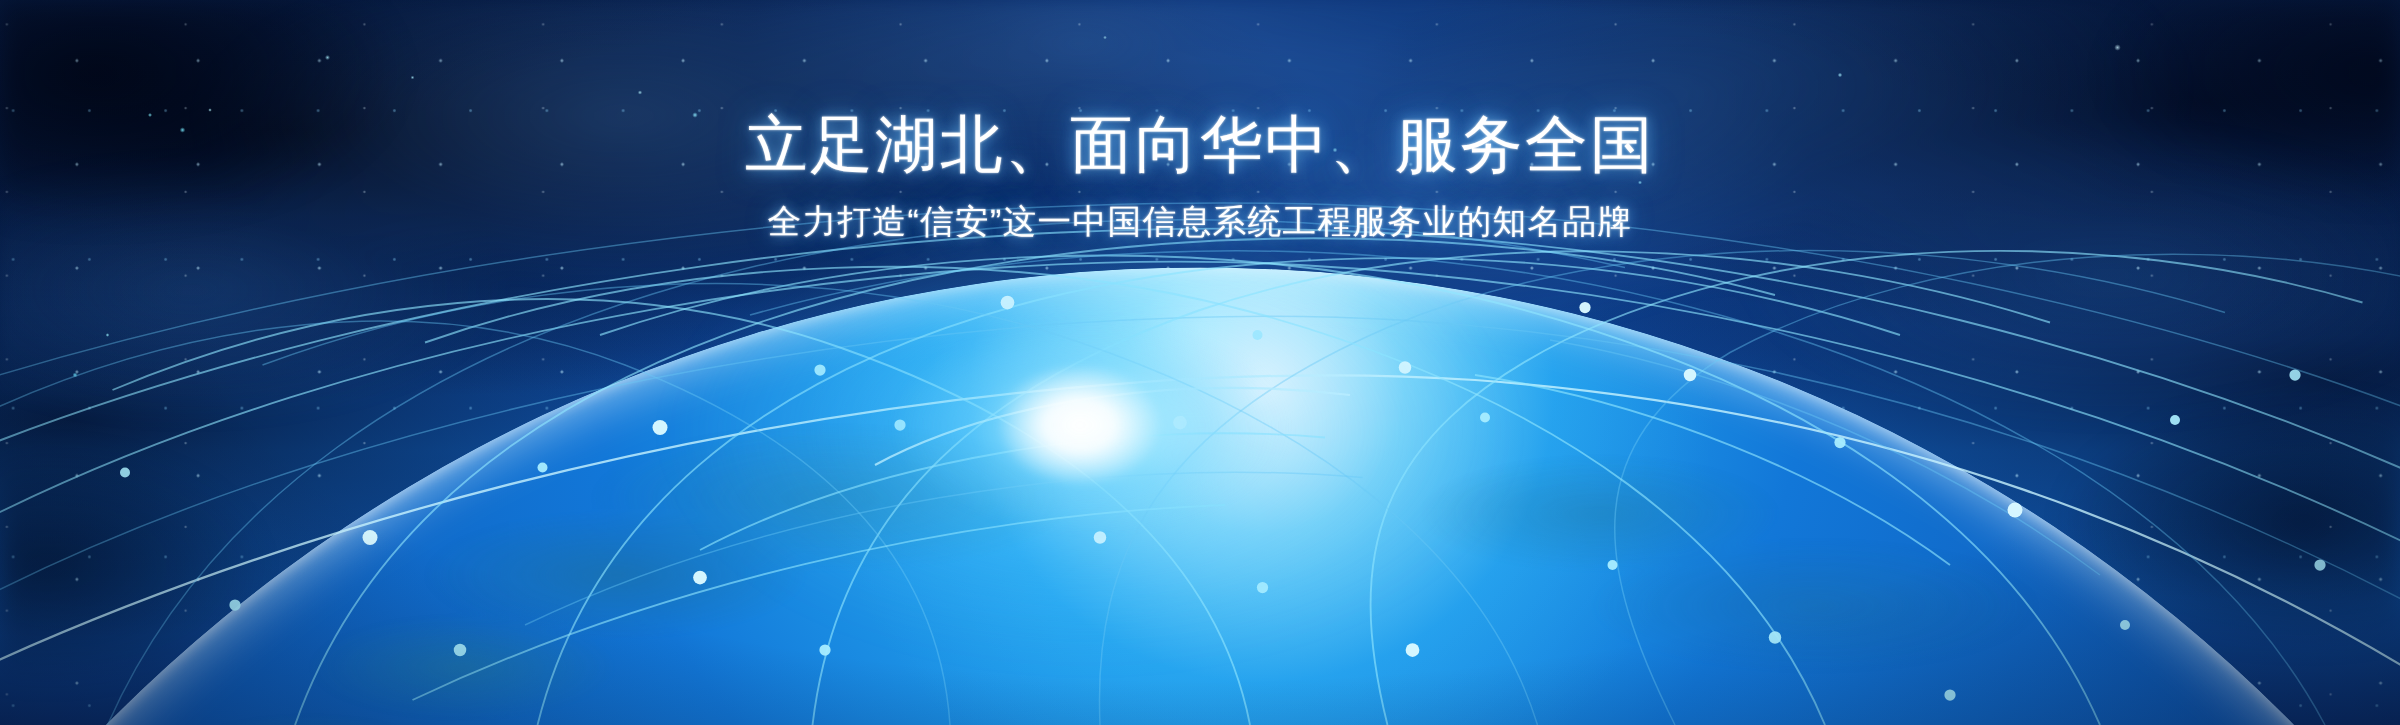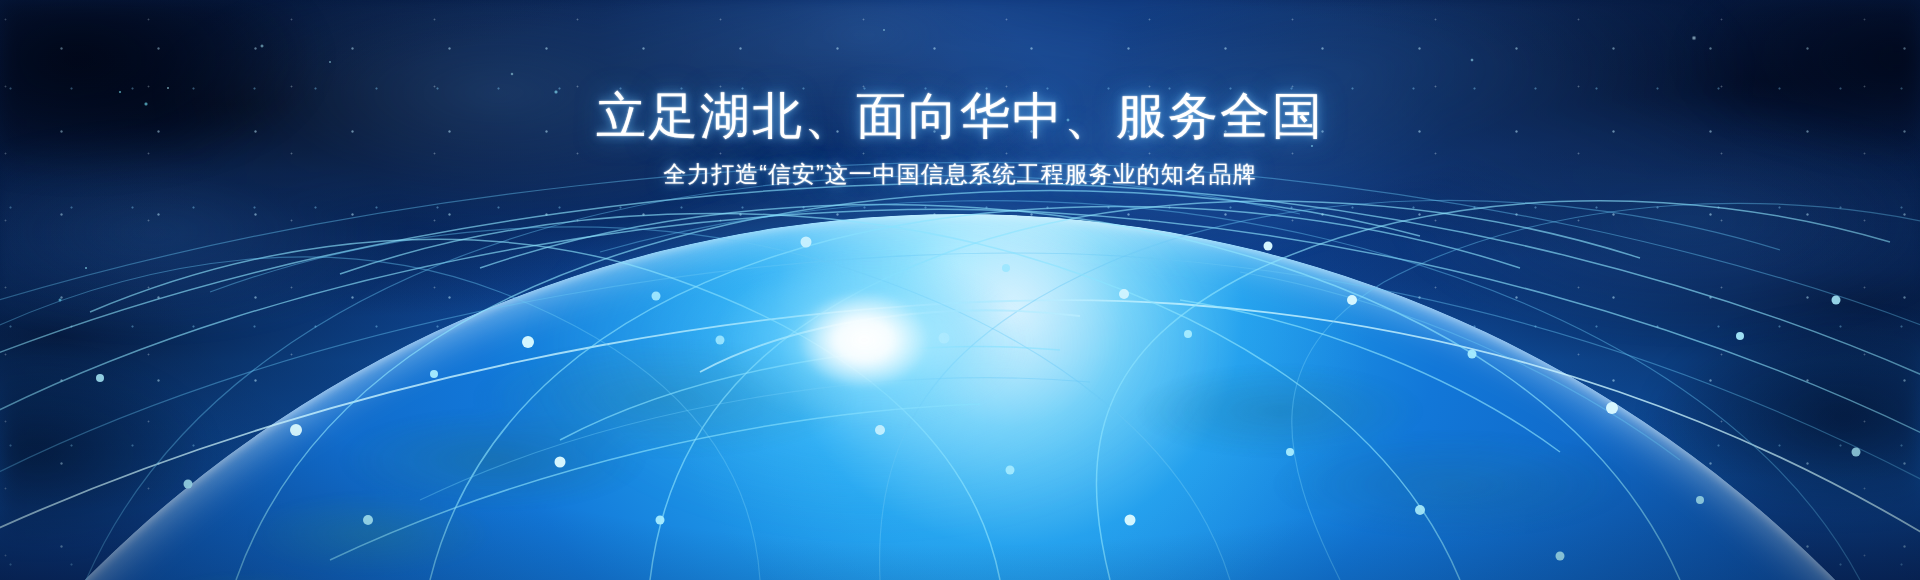--- a/index.html
+++ b/index.html
@@ -230,21 +230,21 @@
     text-shadow:
       0 0 2px rgba(255,255,255,0.9),
       0 0 10px rgba(120,200,255,0.85),
       0 0 26px rgba(60,160,255,0.75),
       0 2px 6px rgba(0,30,80,0.55);
     white-space: nowrap;
   }
 
   #subheadline {
     margin: 16px 0 0 0;
-    font-size: 23px;
+    font-size: 27px;
     line-height: 1.3;
     font-weight: 400;
     letter-spacing: 1px;
     color: #ffffff;
     text-shadow:
       0 0 2px rgba(255,255,255,0.85),
       0 0 9px rgba(120,200,255,0.8),
       0 0 20px rgba(60,160,255,0.6),
       0 1px 4px rgba(0,30,80,0.5);
     white-space: nowrap;

